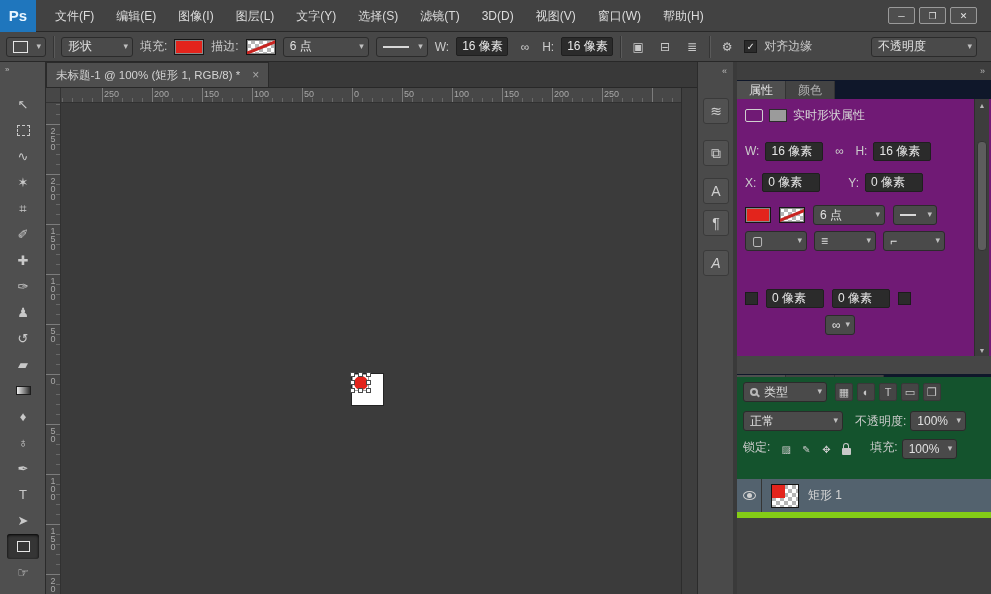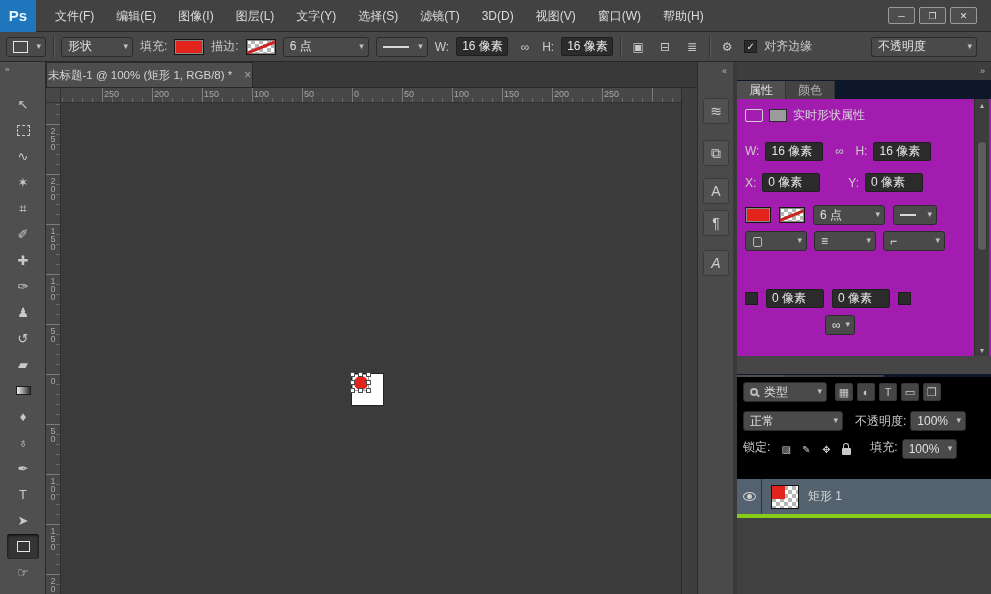--- a/index.html
+++ b/index.html
@@ -31,21 +31,21 @@
   .toolbar{position:absolute;left:0;top:62px;width:46px;height:532px;background:#4f4f4f;border-right:1px solid #2b2b2b}
   .tb-collapse{position:absolute;left:5px;top:3px;font-size:8px;color:#bbb;letter-spacing:-1px}
   .tools{position:absolute;left:0;top:30px;width:46px;display:flex;flex-direction:column;align-items:center}
   .tool{width:32px;height:25px;margin-bottom:1px;display:flex;align-items:center;justify-content:center;color:#c9c9c9;font-size:13px}
   .tool.active{background:#353535;border-radius:3px;box-shadow:inset 0 1px 3px #000}
   .dashedbox{width:13px;height:11px;border:1px dashed #c9c9c9}
   .solidbox{width:13px;height:11px;border:1px solid #e6e6e6}
   .gradbox{width:15px;height:9px;border:1px solid #1d1d1d;background:linear-gradient(to right,#efefef,#2e2e2e)}
   
   .tabbar{position:absolute;left:46px;top:62px;width:651px;height:26px;background:#393939;border-bottom:1px solid #282828;display:flex;align-items:flex-end}
-  .doctab{height:25px;background:#4e4e4e;border:1px solid #2a2a2a;border-bottom:none;display:flex;align-items:center;padding:0 1px;gap:12px;color:#d2d2d2;font-size:11.5px}
+  .doctab{height:25px;background:#4e4e4e;border:1px solid #2a2a2a;border-bottom:none;display:flex;align-items:center;padding:0 9px;gap:12px;color:#d2d2d2;font-size:11.5px}
   .doctab .x{color:#a8a8a8;font-size:12px}
   .rulercorner{position:absolute;left:46px;top:88px;width:15px;height:15px;background:#474747;border-right:1px solid #333;border-bottom:1px solid #333}
   .hruler{position:absolute;left:61px;top:88px;width:620px;height:15px;background:#474747;border-bottom:1px solid #313131;
     background-image:repeating-linear-gradient(to right,#7c7c7c 0 1px,transparent 1px 50px),repeating-linear-gradient(to right,#686868 0 1px,transparent 1px 10px);
     background-size:100% 100%,100% 5px;background-position:-9px 0,1px 10px;background-repeat:no-repeat}
   .vruler{position:absolute;left:46px;top:103px;width:15px;height:491px;background:#474747;border-right:1px solid #313131;
     background-image:repeating-linear-gradient(to bottom,#7c7c7c 0 1px,transparent 1px 50px),repeating-linear-gradient(to bottom,#686868 0 1px,transparent 1px 10px);
     background-size:100% 100%,5px 100%;background-position:0 21px,10px 1px;background-repeat:no-repeat}
   .hlab{position:absolute;top:1px;font-size:9px;color:#a8a8a8}
   .vlab{position:absolute;left:2px;font-size:9px;color:#a8a8a8;writing-mode:vertical-rl;text-orientation:upright;letter-spacing:-2px;line-height:9px}
@@ -58,33 +58,33 @@
   
   .dockstrip{position:absolute;left:697px;top:62px;width:36px;height:532px;background:#4a4a4a;border-left:1px solid #2b2b2b}
   .dockicon{position:absolute;left:5px;width:26px;height:26px;display:flex;align-items:center;justify-content:center;color:#cfcfcf;font-size:14px;background:#515151;border:1px solid #3a3a3a;border-radius:3px}
   .gapcol{position:absolute;left:733px;top:62px;width:4px;height:532px;background:#3a3a3a}
   
   .rightcol{position:absolute;left:737px;top:62px;width:254px;height:532px;background:#464646}
   .rc-topstrip{position:absolute;left:0;top:0;width:254px;height:18px;background:#3e3e3e;display:flex;align-items:center;justify-content:flex-end;padding-right:6px;color:#b8b8b8;font-size:9px}
   .paneltabs{position:absolute;left:0;width:254px;height:19px;background:#0f172a;display:flex;align-items:flex-end}
   .ptab{height:18px;padding:0 12px;display:flex;align-items:center;color:#b0b0b0;background:#434343;border-right:1px solid #333;font-size:12px}
   .ptab.active{background:#4f4f4f;color:#e2e2e2}
-  .panelbody{position:absolute;left:0;width:254px;background:#a21caf}
+  .panelbody{position:absolute;left:0;width:254px;background:#701a75}
   .pmenu{margin-left:auto;margin-right:8px;color:#c0c0c0;font-size:11px}
   
   .props-shape-ic{width:18px;height:13px;border:1px solid #cfcfcf;border-radius:2px;display:inline-block}
   .props-mask-ic{width:18px;height:13px;background:#9b9b9b;border:1px solid #2c2c2c;display:inline-block}
   .pscroll{position:absolute;left:237px;top:18px;width:15px;height:276px;background:#3d3d3d;border-left:1px solid #2e2e2e}
   .pscroll .thumbv{position:absolute;left:2px;top:42px;width:10px;height:110px;background:#5d5d5d;border-radius:4px;border:1px solid #333}
   .scrollarrow{position:absolute;left:0;width:14px;height:12px;display:flex;align-items:center;justify-content:center;font-size:7px;color:#b5b5b5}
   
   .lfilter-icons{display:flex;gap:4px;margin-left:8px}
   .lfi{width:18px;height:18px;display:flex;align-items:center;justify-content:center;color:#c5c5c5;font-size:11px;background:#454545;border:1px solid #383838;border-radius:2px}
   .layer-list{position:absolute;left:0;top:102px;width:254px;height:134px;background:#404040}
-  .layer-row{height:39px;display:flex;align-items:center;border-bottom:4px solid #84cc16;background:#404040}
+  .layer-row{height:39px;display:flex;align-items:center;border-bottom:6px solid #84cc16;background:#404040}
   .layer-row.selected{background:#53626e}
   .eyecell{width:25px;align-self:stretch;border-right:1px solid #353535;display:flex;align-items:center;justify-content:center}
   .eye{display:inline-block;width:13px;height:9px;border:1px solid #cfcfcf;border-radius:50%;position:relative}
   .eye::after{content:"";position:absolute;left:3px;top:1px;width:5px;height:5px;border-radius:50%;background:#cfcfcf}
   .thumb{width:28px;height:24px;border:1px solid #141414;margin:0 9px;flex:none;position:relative}
   .thumb.white{background:#fff}
   .redcorner{position:absolute;left:0;top:0;width:13px;height:13px;background:#e3241c}
   .locksym{display:inline-block;width:9px;height:7px;background:#c8c8c8;position:relative;margin-top:4px;border-radius:1px}
   .locksym::before{content:"";position:absolute;left:1.5px;top:-5px;width:4px;height:5px;border:1.5px solid #c8c8c8;border-bottom:none;border-radius:4px 4px 0 0}
   .mag{width:8px;height:8px;border:2px solid #b8b8b8;border-radius:50%;position:relative;display:inline-block;flex:none}
@@ -383,21 +383,21 @@
           <span>图层</span>
         </div>
       <div class="ptab">
           <span>通道</span>
         </div>
       <div class="ptab">
           <span>路径</span>
         </div>
       <span class="pmenu">≡</span>
     </div>
-    <div class="panelbody" style="top:315px;height:217px;background:#000000">
+    <div class="panelbody" style="top:315px;height:217px;background:#14532d">
       <div class="abs" style="left:6px;top:5px;display:flex;align-items:center">
         <div class="combo" style="min-width:84px;gap:6px">
           <span class="mag"></span>
           <span>类型</span>
         </div>
         <div class="lfilter-icons">
           <span class="lfi">▦</span>
           <span class="lfi">◐</span>
           <span class="lfi">T</span>
           <span class="lfi">▭</span>

